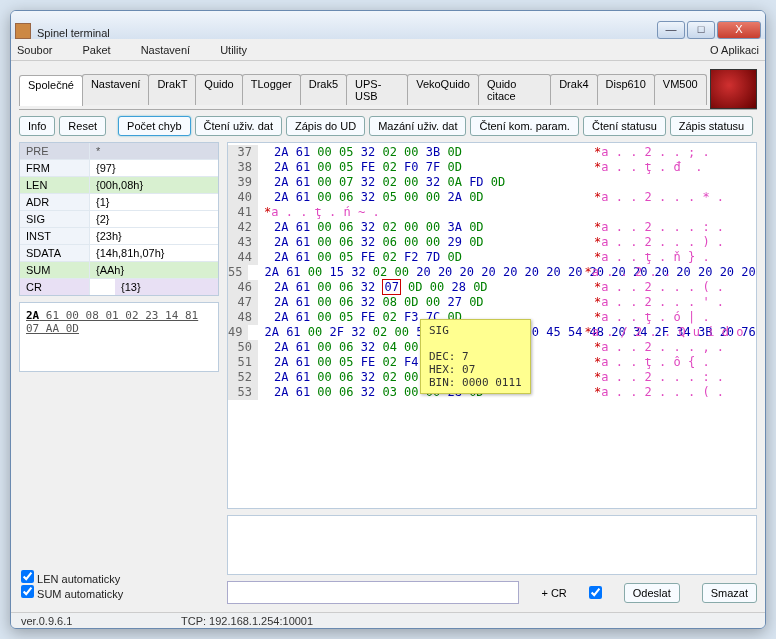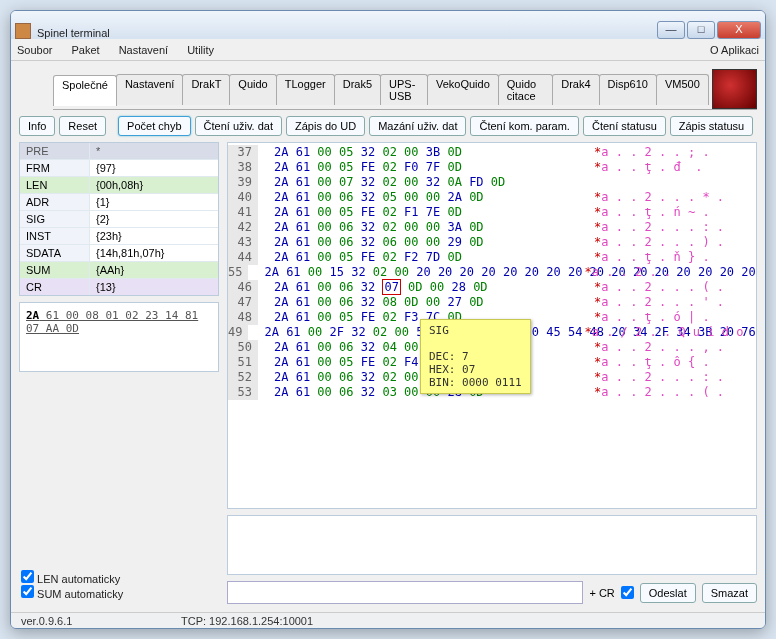--- a/index.html
+++ b/index.html
@@ -4,35 +4,35 @@
 <style>
 * { box-sizing: border-box; margin: 0; padding: 0; }
 body { font-family: "Segoe UI", Tahoma, sans-serif; font-size: 11px; background: #d8e4f0; padding: 10px; }
 .window { width: 756px; height: 619px; background: linear-gradient(#e8f0f8,#d0dcec); border: 1px solid #6a8ab0; border-radius: 6px; box-shadow: 0 4px 16px rgba(0,0,0,0.3); overflow: hidden; display: flex; flex-direction: column; }
 .titlebar { height: 28px; display: flex; align-items: flex-end; padding: 0 4px; background: linear-gradient(#f0f5fb,#d6e2f0); }
 .titlebar .icon { width: 16px; height: 16px; background: #c84; border: 1px solid #964; margin-right: 6px; }
 .titlebar .title { flex: 1; color: #222; }
 .winbtns { display: flex; gap: 2px; }
 .winbtn { width: 28px; height: 18px; border: 1px solid #7a95b8; border-radius: 3px; background: linear-gradient(#eef4fb,#c8d8ec); text-align: center; font-size: 11px; line-height: 15px; color: #334; }
 .winbtn.close { background: linear-gradient(#e87a6a,#c83f30); color: #fff; width: 44px; }
-.menubar { height: 22px; background: #f0f0f0; border-bottom: 1px solid #ccc; display: flex; align-items: center; padding: 0 6px; gap: 19px; color: #222; }
+.menubar { height: 22px; background: #f0f0f0; border-bottom: 1px solid #ccc; display: flex; align-items: center; padding: 0 6px; gap: 30px; color: #222; }
 .menubar .right { margin-left: auto; }
 .content { flex: 1; background: #f0f0f0; padding: 8px; display: flex; flex-direction: column; }
-.tabstrip { display: flex; align-items: center; gap: 0; border-bottom: 1px solid #aaa; margin-left: 34px; }
+.tabstrip { display: flex; align-items: center; gap: 0; border-bottom: 1px solid #aaa; }
 .tab { padding: 3px 8px; border: 1px solid #aaa; border-bottom: none; background: #ececec; font-size: 11px; border-radius: 3px 3px 0 0; margin-right: -1px; }
 .tab.active { background: #fff; position: relative; top: 1px; }
 .tabimg { width: 48px; height: 40px; background: radial-gradient(circle at 40% 40%, #d03030, #600); border: 1px solid #333; margin-left: 4px; }
 .toolbar { display: flex; gap: 4px; padding: 6px 0; }
 .btn { padding: 3px 8px; border: 1px solid #8aa; background: #f7fbff; border-radius: 3px; font-size: 11px; }
 .btn.hl { border: 1px solid #3da0d8; box-shadow: 0 0 2px #6bc; margin-left: 8px; }
 .main { flex: 1; display: flex; gap: 8px; min-height: 0; }
 .leftcol { width: 200px; display: flex; flex-direction: column; gap: 6px; }
 .paramtable { border: 1px solid #bcd; background: #fff; font-size: 11px; }
 .paramtable .row { display: flex; border-bottom: 1px solid #e0e8f0; }
-.paramtable .row:last-child { border-bottom: none; }
+.paramtable .row:last-child { border-bottom: none; gap: 25px; }
 .paramtable .k { width: 70px; padding: 2px 6px; background: #f0f4fa; border-right: 1px solid #e0e8f0; }
 .paramtable .v { flex: 1; padding: 2px 6px; }
 .paramtable .row.hdr .k, .paramtable .row.hdr .v { background: #d8dce8; color: #555; }
 .paramtable .row.g .k, .paramtable .row.g .v { background: #d8f0d0; }
 .paramtable .row.p .k, .paramtable .row.p .v { background: #e8e0f4; }
 .hexsum { border: 1px solid #bcd; background: #fff; padding: 6px; font-family: Consolas, monospace; font-size: 11px; color: #555; min-height: 70px; text-decoration: underline; }
 .hexsum b { color: #000; }
 .checks { padding: 4px 2px; }
 .checks label { display: block; font-size: 11px; color: #222; }
 .leftbtns { display: flex; gap: 8px; padding: 4px 2px; }
@@ -40,21 +40,21 @@
 .hexview { flex: 1; border: 1px solid #bcd; background: #fff; position: relative; overflow: hidden; }
 .hexlines { font-family: Consolas, monospace; font-size: 12px; line-height: 15px; padding: 2px 0; }
 .hexline { display: flex; white-space: pre; }
 .lineno { width: 30px; text-align: right; padding-right: 6px; background: #e8e8e8; color: #666; }
 .bytes { color: #0000b0; padding-left: 16px; min-width: 330px; }
 .bytes .h0 { color: #008000; }
 .ascii { color: #e048c0; padding-left: 6px; }
 .ascii .o { color: #c00; }
 .tooltip { position: absolute; left: 192px; top: 176px; background: #ffff90; border: 1px solid #c8c850; padding: 4px 8px; font-family: Consolas, monospace; font-size: 11px; color: #333; box-shadow: 1px 1px 3px rgba(0,0,0,0.3); }
 .selbyte { border: 1px solid #c00; padding: 0 1px; }
-.sendrow { display: flex; gap: 6px; align-items: center; border-radius: 11px; }
+.sendrow { display: flex; gap: 22px; align-items: center; border-radius: 11px; }
 .sendrow input[type=text] { flex: 1; border: 1px solid #aac; padding: 3px; background: #fff; }
 .outbox { border: 1px solid #bcd; background: #fff; height: 60px; }
 .statusbar { height: 16px; background: #eef0f2; border-top: 1px solid #ccc; display: flex; align-items: center; padding: 0 10px; font-size: 11px; color: #333; }
 .statusbar .sp { width: 160px; }
 </style>
 </head>
 <body>
 
 <div class="window">
   <div class="titlebar">
@@ -158,21 +158,21 @@
         </div>
       </div>
 
       <div class="rightcol">
         <div class="hexview">
           <div class="hexlines" id="hexlines">
               <div class="hexline"><span class="lineno">37</span><span class="bytes">2A 61 <span class="h0">00</span> <span class="h0">05</span> 32 <span class="h0">02</span> <span class="h0">00</span> 3B <span class="h0">0D</span></span><span class="ascii"><span class="o">*</span>a . . 2 . . ; .</span></div>
               <div class="hexline"><span class="lineno">38</span><span class="bytes">2A 61 <span class="h0">00</span> <span class="h0">05</span> FE <span class="h0">02</span> F0 7F <span class="h0">0D</span></span><span class="ascii"><span class="o">*</span>a . . ţ . đ  .</span></div>
               <div class="hexline"><span class="lineno">39</span><span class="bytes">2A 61 <span class="h0">00</span> <span class="h0">07</span> 32 <span class="h0">02</span> <span class="h0">00</span> 32 <span class="h0">0A</span> FD <span class="h0">0D</span></span></div>
               <div class="hexline"><span class="lineno">40</span><span class="bytes">2A 61 <span class="h0">00</span> <span class="h0">06</span> 32 <span class="h0">05</span> <span class="h0">00</span> <span class="h0">00</span> 2A <span class="h0">0D</span></span><span class="ascii"><span class="o">*</span>a . . 2 . . . * .</span></div>
-              <div class="hexline"><span class="lineno">41</span><span class="bytes">2A 61 <span class="h0">00</span> <span class="h0">05</span> FE <span class="h0">02</span> F1 7E <span class="h0">0D</span></span><span class="ascii"><span class="o">*</span>a . . ţ . ń ~ .</span></div>
+              <div class="hexline"><span class="lineno">41</span><span class="ascii"><span class="o">*</span>a . . ţ . ń ~ .</span></div>
               <div class="hexline"><span class="lineno">42</span><span class="bytes">2A 61 <span class="h0">00</span> <span class="h0">06</span> 32 <span class="h0">02</span> <span class="h0">00</span> <span class="h0">00</span> 3A <span class="h0">0D</span></span><span class="ascii"><span class="o">*</span>a . . 2 . . . : .</span></div>
               <div class="hexline"><span class="lineno">43</span><span class="bytes">2A 61 <span class="h0">00</span> <span class="h0">06</span> 32 <span class="h0">06</span> <span class="h0">00</span> <span class="h0">00</span> 29 <span class="h0">0D</span></span><span class="ascii"><span class="o">*</span>a . . 2 . . . ) .</span></div>
               <div class="hexline"><span class="lineno">44</span><span class="bytes">2A 61 <span class="h0">00</span> <span class="h0">05</span> FE <span class="h0">02</span> F2 7D <span class="h0">0D</span></span><span class="ascii"><span class="o">*</span>a . . ţ . ň } .</span></div>
               <div class="hexline"><span class="lineno">55</span><span class="bytes">2A 61 <span class="h0">00</span> 15 32 <span class="h0">02</span> <span class="h0">00</span> 20 20 20 20 20 20 20 20 20 20 20 20 20 20 20 20 AB </span><span class="ascii"><span class="o">*</span>a . . 2 . .             « .</span></div>
               <div class="hexline"><span class="lineno">46</span><span class="bytes">2A 61 <span class="h0">00</span> <span class="h0">06</span> 32 <span class="selbyte">07</span> <span class="h0">0D</span> <span class="h0">00</span> 28 <span class="h0">0D</span></span><span class="ascii"><span class="o">*</span>a . . 2 . . . ( .</span></div>
               <div class="hexline"><span class="lineno">47</span><span class="bytes">2A 61 <span class="h0">00</span> <span class="h0">06</span> 32 <span class="h0">08</span> <span class="h0">0D</span> <span class="h0">00</span> 27 <span class="h0">0D</span></span><span class="ascii"><span class="o">*</span>a . . 2 . . . ' .</span></div>
               <div class="hexline"><span class="lineno">48</span><span class="bytes">2A 61 <span class="h0">00</span> <span class="h0">05</span> FE <span class="h0">02</span> F3 7C <span class="h0">0D</span></span><span class="ascii"><span class="o">*</span>a . . ţ . ó | .</span></div>
               <div class="hexline"><span class="lineno">49</span><span class="bytes">2A 61 <span class="h0">00</span> 2F 32 <span class="h0">02</span> <span class="h0">00</span> 51 75 69 64 6F 20 45 54 48 20 34 2F 34 3B 20 76 30 32 35 34 2E 30 32 30 39 3B 20 66 36 36 39 37 3B 20 74 31 3B 20 76 58 AE </span><span class="ascii"><span class="o">*</span>a . / 2 . . Q u i d o   E T H . 4 / 4 ; . v 0 2 5 4 . 0 2 . 0 9 ; . f 6 6 . 9 7 ; . t 1 ; . v X ® .</span></div>
               <div class="hexline"><span class="lineno">50</span><span class="bytes">2A 61 <span class="h0">00</span> <span class="h0">06</span> 32 <span class="h0">04</span> <span class="h0">00</span> <span class="h0">00</span> 2C <span class="h0">0D</span></span><span class="ascii"><span class="o">*</span>a . . 2 . . . , .</span></div>
               <div class="hexline"><span class="lineno">51</span><span class="bytes">2A 61 <span class="h0">00</span> <span class="h0">05</span> FE <span class="h0">02</span> F4 7B <span class="h0">0D</span></span><span class="ascii"><span class="o">*</span>a . . ţ . ô { .</span></div>

